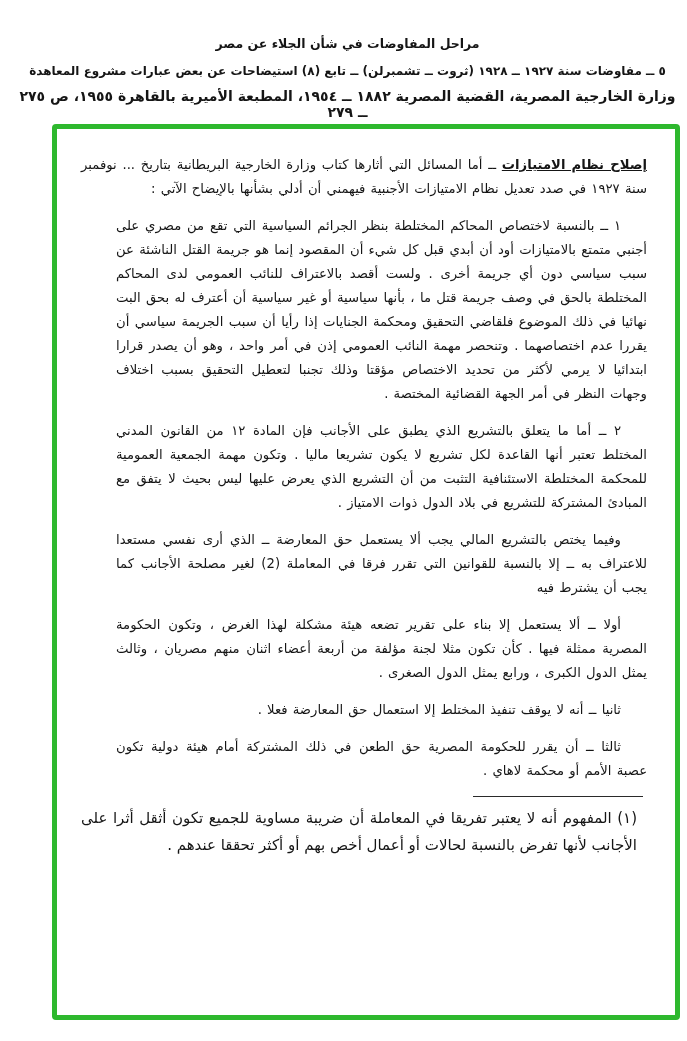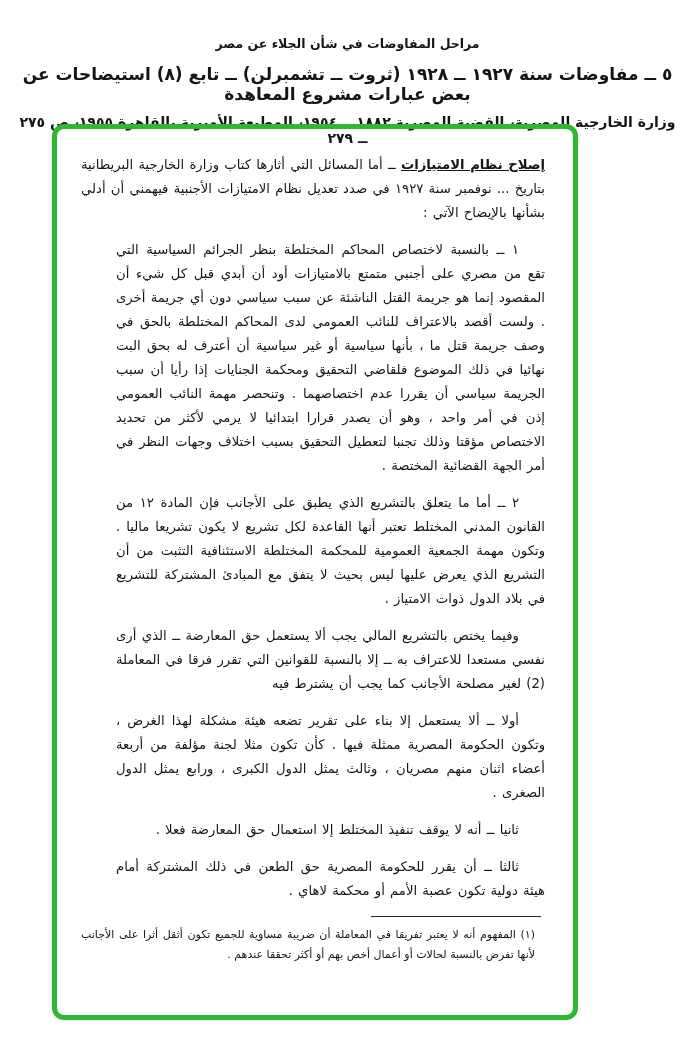--- a/index.html
+++ b/index.html
@@ -13,48 +13,48 @@
     color: #151515;
     overflow: hidden;
   }
   .header {
     position: absolute;
     top: 36px; left: 18px; right: 10px;
     text-align: center;
     direction: rtl;
   }
   .h-title   { font-size: 12.5px; font-weight: bold; margin-bottom: 13px; }
-  .h-subtitle{ font-size: 17px; font-weight: bold; margin-bottom: 10px; }
+  .h-subtitle{ font-size: 12px; font-weight: bold; margin-bottom: 10px; }
   .h-source  { font-size: 14px;   font-weight: bold; }
   .frame {
     position: absolute;
     left: 52px; top: 124px;
-    width: 526px; height: 896px;
+    width: 628px; height: 896px;
     border: 5px solid #2eb82e;
-    border-radius: 12px;
+    border-radius: 4px;
     padding: 24px 28px 14px 24px;
     direction: rtl;
     text-align: justify;
     overflow: hidden;
   }
   .para {
     font-size: 13.2px;
     line-height: 1.82;
     margin-bottom: 13px;
     word-spacing: 1px;
   }
   .indent { text-indent: 26px; margin-left: 35px; }
   .underline { text-decoration: underline; font-weight: bold; }
   .footnote-sep {
     width: 170px;
     border-top: 1.5px solid #2a2a2a;
     margin: 8px 4px 8px 0;
   }
   .footnote {
-    font-size: 11px;
+    font-size: 15px;
     line-height: 1.75;
     padding-right: 10px;
     text-align: justify;
   }
 </style>
 </head>
 <body>
 
 <div class="page">
 

